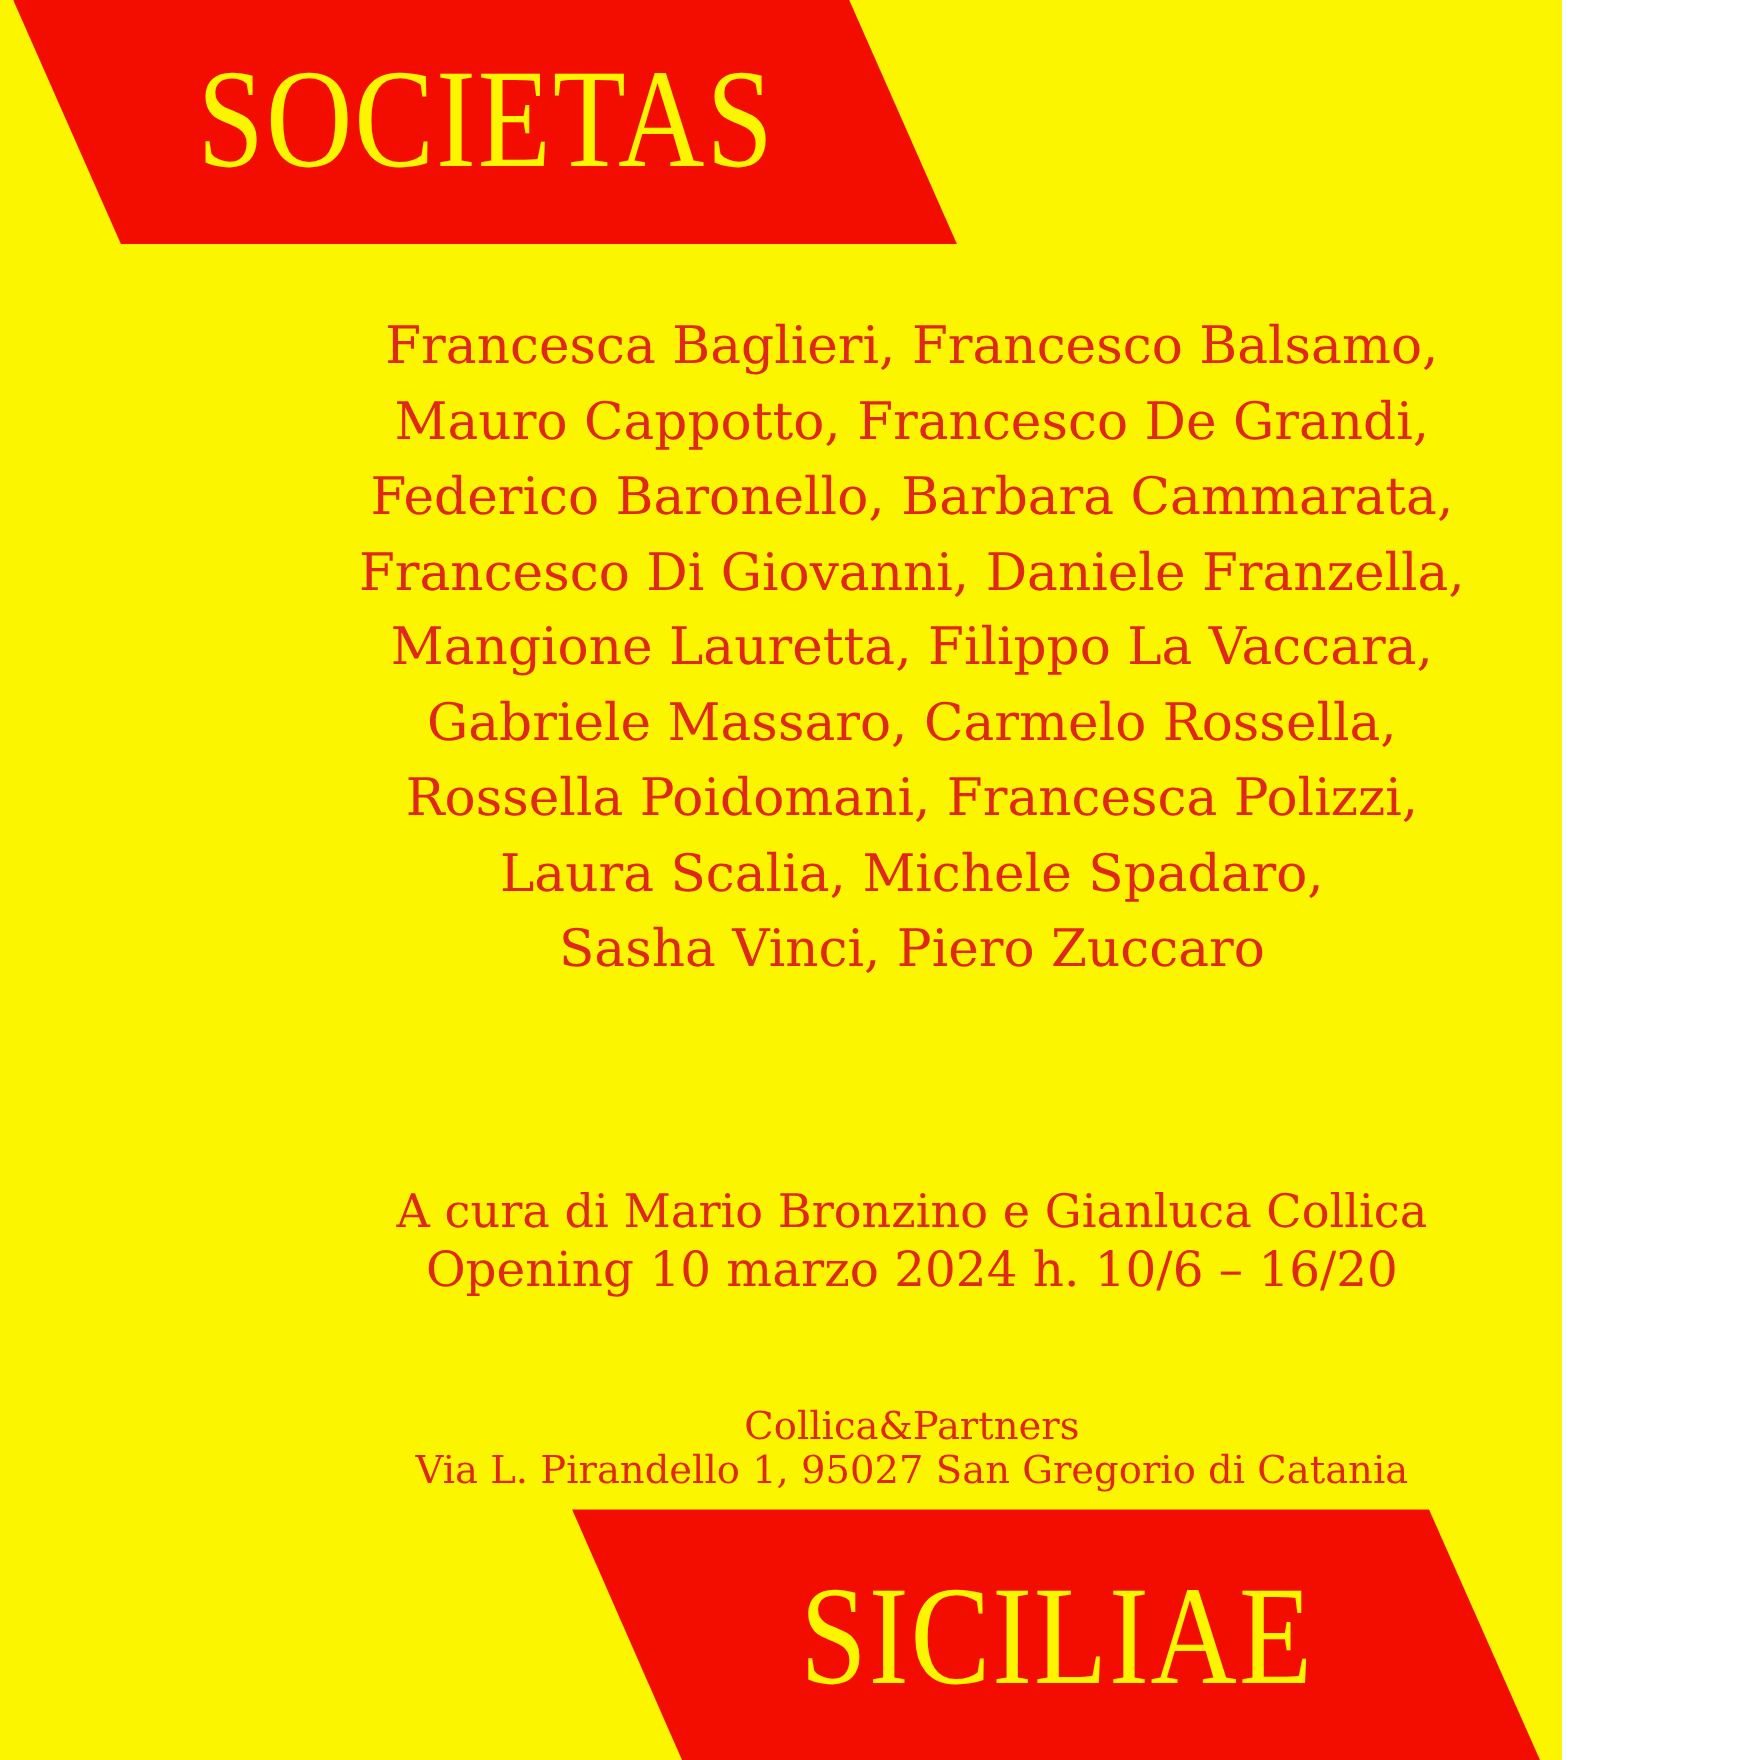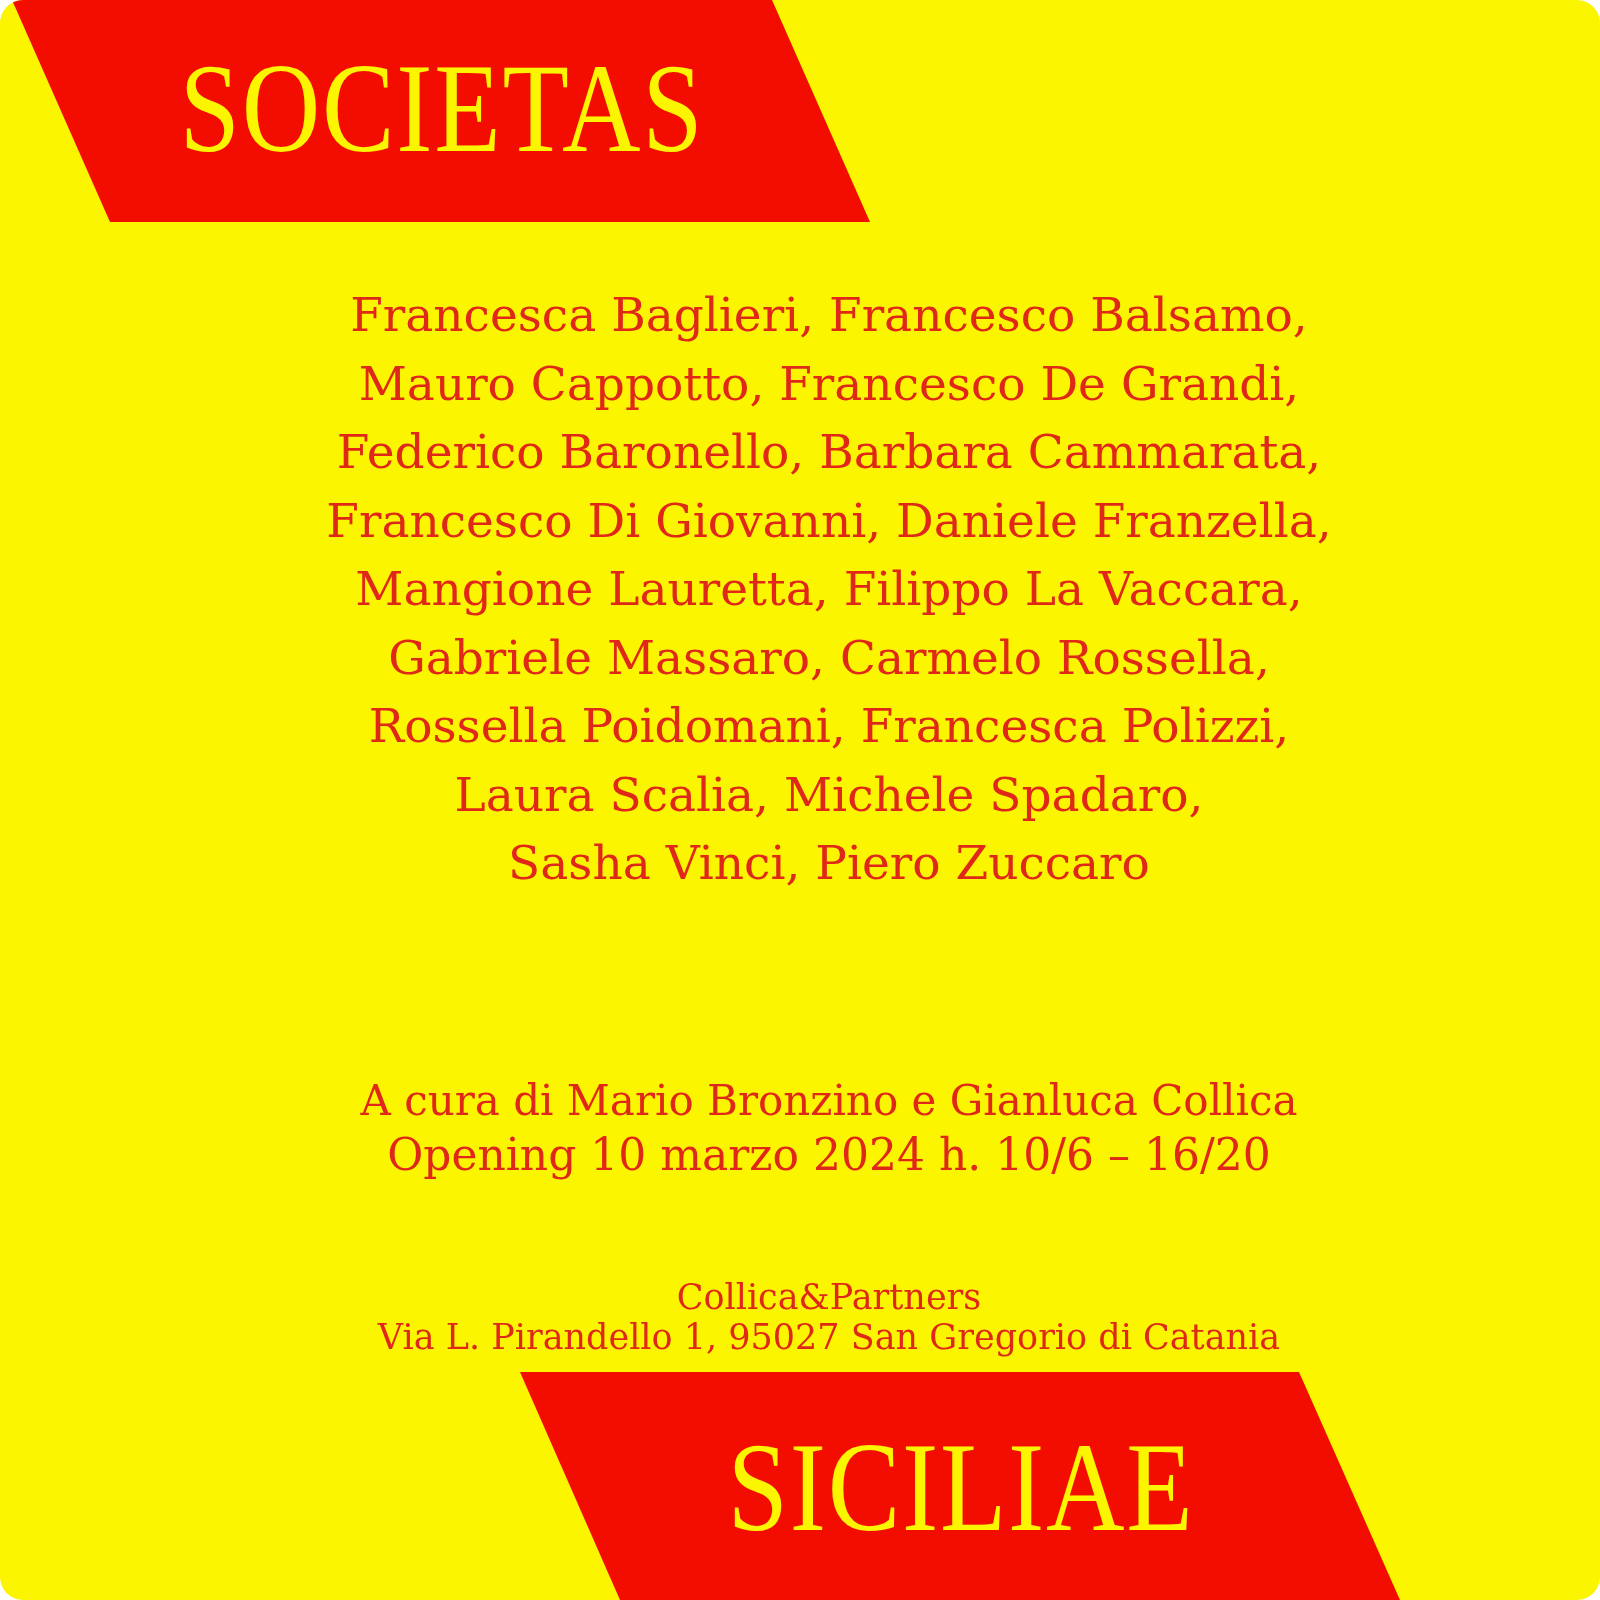--- a/index.html
+++ b/index.html
@@ -2,24 +2,23 @@
 <html style="--background-yellow: #FBF500; --banner-red: #F20D00; --text-red: #DF2818; --banner-title-yellow: #FBF500;"><head>
 <meta charset="utf-8">
 <style>
   html, body { margin: 0; padding: 0; }
   body {
     width: 1600px; height: 1600px;
     font-family: "DejaVu Serif", serif;
   }
   .poster {
     position: relative;
-    width: 1600px; height: 1600px;
+    width: 1420px; height: 1600px;
     background: var(--background-yellow, #FBF500);
     overflow: hidden;
-    border-radius: 23px;
   }
   .banner {
     position: absolute;
     background: var(--banner-red, #F20D00);
   }
   .banner-top {
     top: 0; left: 0; width: 900px; height: 222px;
     clip-path: polygon(12px 0, 772px 0, 870px 222px, 110px 222px);
   }
   .banner-bottom {

